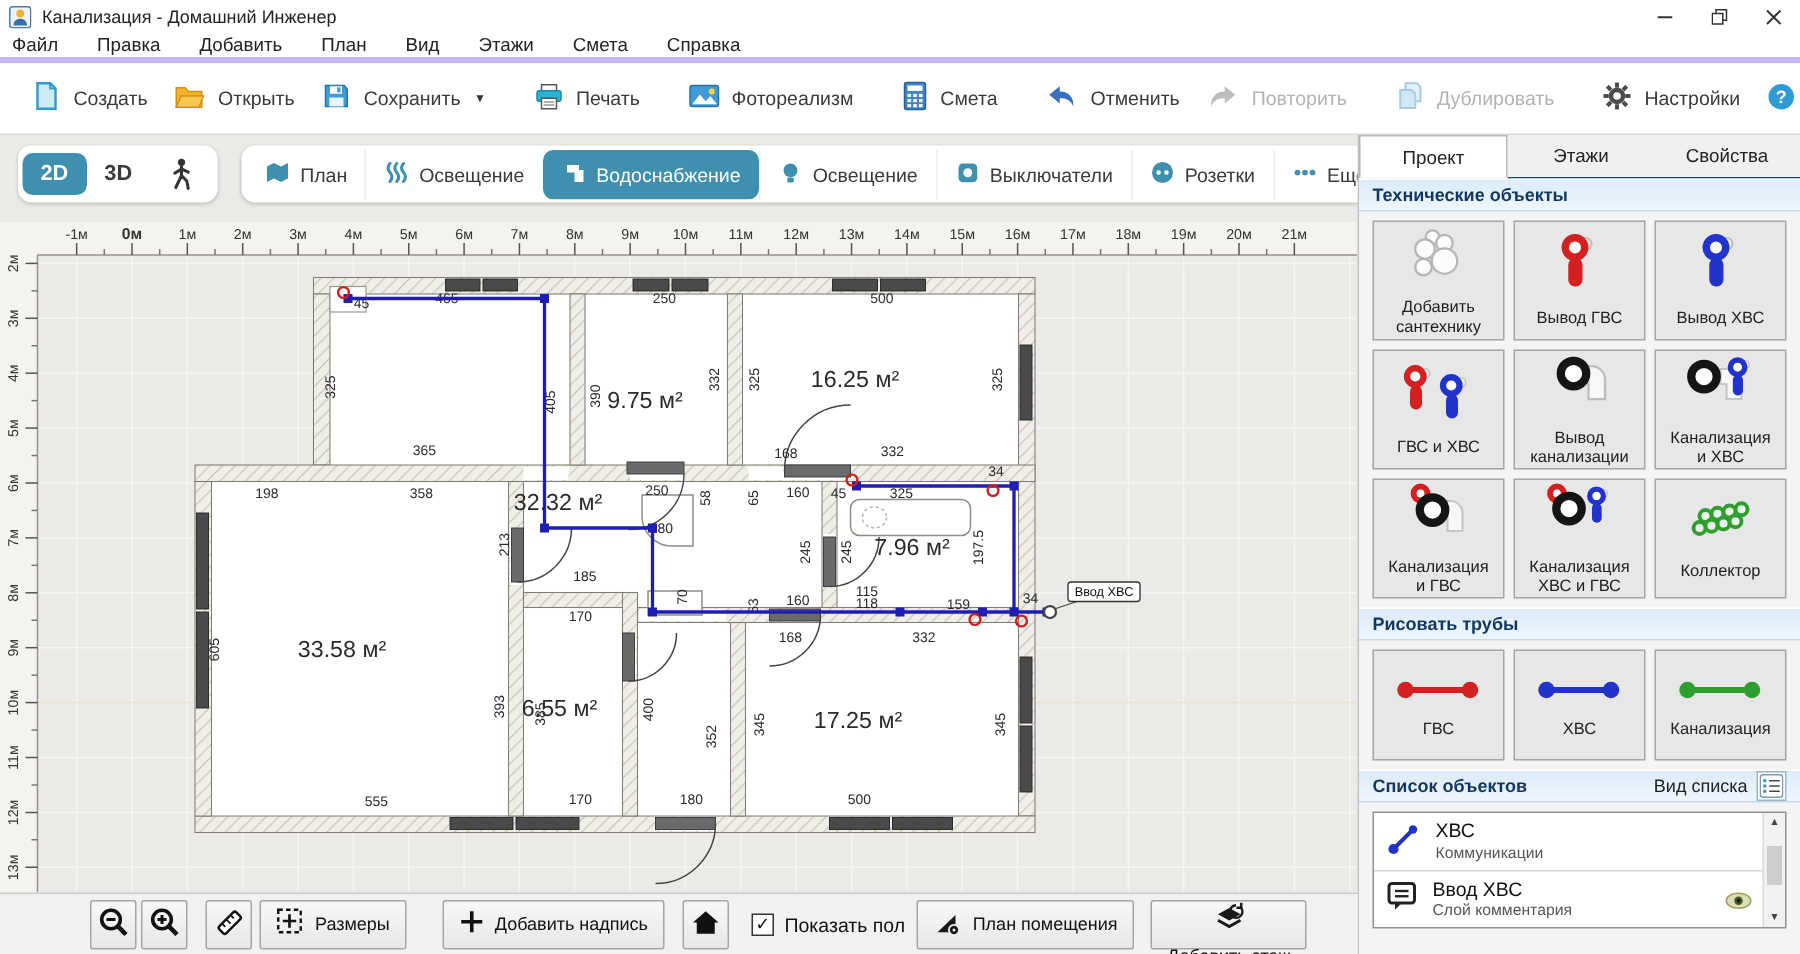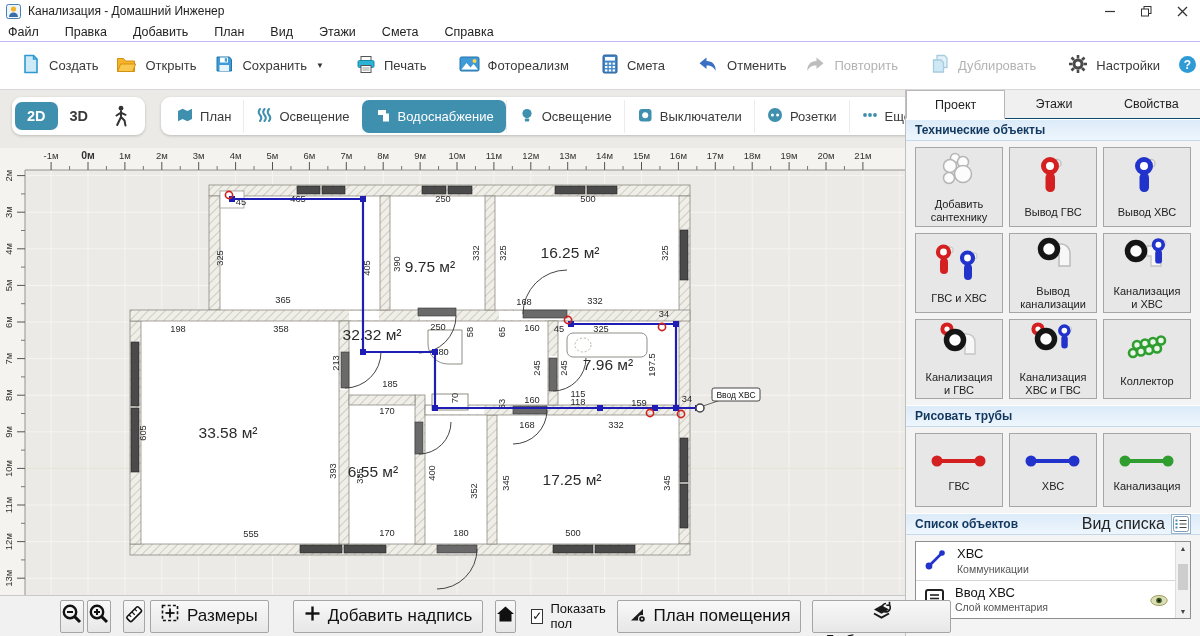--- a/index.html
+++ b/index.html
@@ -4,21 +4,21 @@
 <style>
 *{box-sizing:border-box;margin:0;padding:0}
 html,body{width:1200px;height:636px;overflow:hidden}
 body{font-family:"Liberation Sans",sans-serif;background:#fff;position:relative;color:#222}
 
 .titlebar{position:absolute;top:0;left:0;width:1200px;height:22px;background:#fff;display:flex;align-items:center;font-size:12px}
 .titlebar .app-icon{margin:0 7px 0 6px;display:flex}
 .win-controls{position:absolute;right:0;top:0;height:22px;display:flex}
 .win-btn{width:36px;height:22px;display:flex;align-items:center;justify-content:center;color:#333;font-size:12px}
 
-.menubar{position:absolute;top:22px;left:0;width:1200px;height:20px;background:#fff;display:flex;align-items:center;font-size:12.5px;padding-left:8px;border-bottom:1px solid #c4b5fd}
+.menubar{position:absolute;top:22px;left:0;width:1200px;height:20px;background:#fff;display:flex;align-items:center;font-size:12.5px;padding-left:8px;border-bottom:4px solid #c4b5fd}
 .menu-item{margin-right:26px}
 
 .toolbar{position:absolute;top:42px;left:0;width:1200px;height:48px;background:#fff;border-bottom:1px solid #d8d8d8;display:flex;align-items:center;padding-left:12px;font-size:13px;color:#3a3a3a}
 .tbtn{display:flex;align-items:center;gap:8px;padding:6px 9px;border-radius:3px;white-space:nowrap}
 .tbtn.disabled{color:#b3b3b3}
 .tsep{width:1px;height:30px;background:#dcdcdc;margin:0 7px}
 .caret{font-size:8px;color:#333;margin-left:1px}
 
 .canvas-area{position:absolute;top:90px;left:0;width:905px;height:505px;background:#ebeae6;overflow:hidden}
 #plan-svg{position:absolute;left:0;top:0}
@@ -33,34 +33,34 @@
 .right-panel{position:absolute;left:905px;top:90px;width:295px;height:546px;background:#f4f4f4;border-left:1px solid #c0c0c0}
 .panel-tabs{display:flex;height:29px;background:#f0f0f0;border-bottom:1px solid #0c4a6e}
 .rtab{flex:1;display:flex;align-items:center;justify-content:center;font-size:12.5px;color:#222}
 .rtab.active{background:#fff;border:1px solid #b7b7b7;border-bottom:1px solid #fff;margin-bottom:-1px}
 .sec-hdr{height:22px;background:linear-gradient(#dcebf9,#eef6fd);border-top:1px solid #fff;border-bottom:1px solid #c6d9ea;display:flex;align-items:center;padding:0 9px;font-size:12px;font-weight:bold;color:#11375f}
 .tool-grid{display:grid;grid-template-columns:repeat(3,1fr);gap:6px;padding:6px 9px}
 .tool-btn{background:#e7e7e7;border:1px solid #a6a6a6;height:80px;display:flex;flex-direction:column;align-items:center;justify-content:center;gap:2px}
 .tool-btn.short{height:74px}
 .tool-btn .lbl{font-size:11px;color:#222;text-align:center;line-height:1.18;white-space:pre-line}
 .list-hdr .sp{flex:1}
-.view-lbl{font-weight:normal;color:#222;font-size:16px}
+.view-lbl{font-weight:normal;color:#222;font-size:12px}
 .view-btn{width:20px;height:20px;margin-left:6px;background:#fff;border:1px solid #9ab4cc;display:flex;align-items:center;justify-content:center}
 .object-list{margin:6px 9px;background:#fff;border:1px solid #8f8f8f;position:relative;height:78px;overflow:hidden}
 .obj-item{height:38px;display:flex;align-items:center;padding:0 22px 0 8px;gap:9px;position:relative}
 .obj-item + .obj-item{border-top:1px solid #d4d4d4}
 .obj-txt{display:flex;flex-direction:column;line-height:1.25}
 .obj-title{font-size:13px;color:#111}
 .obj-sub{font-size:10.5px;color:#555}
 .eye{position:absolute;right:22px;top:13px;display:flex}
 .scrollbar{position:absolute;top:0;right:0;bottom:0;width:15px;background:#f1f1f1;border-left:1px solid #ddd;display:flex;flex-direction:column;align-items:center;justify-content:space-between;font-size:7px;color:#444;padding:3px 0}
 .sthumb{position:absolute;right:2px;top:22px;width:10px;height:26px;background:#cdcdcd}
 
 .bottombar{position:absolute;left:0;top:595px;width:905px;height:41px;background:#f1f1f1;border-top:1px solid #c9c9c9;display:flex;align-items:center;padding-left:60px}
-.bbtn{height:33px;display:flex;align-items:center;gap:7px;padding:0 10px;background:linear-gradient(#f8f8f8,#e7e7e7);border:1px solid #a5a5a5;border-radius:2px;font-size:17px;color:#111;white-space:nowrap}
+.bbtn{height:33px;display:flex;align-items:center;gap:7px;padding:0 10px;background:linear-gradient(#f8f8f8,#e7e7e7);border:1px solid #a5a5a5;border-radius:2px;font-size:12px;color:#111;white-space:nowrap}
 .bbtn.square{width:31px;padding:0;justify-content:center}
 .bchk{display:flex;align-items:center;gap:7px;font-size:13px;color:#111}
 .chkbox{width:15px;height:15px;border:1.6px solid #333;background:#fff;display:flex;align-items:center;justify-content:center;font-size:12px;line-height:1}
 </style>
 </head>
 <body>
 
 <div class="titlebar">
   <span class="app-icon">
       <svg width="15" height="15">

